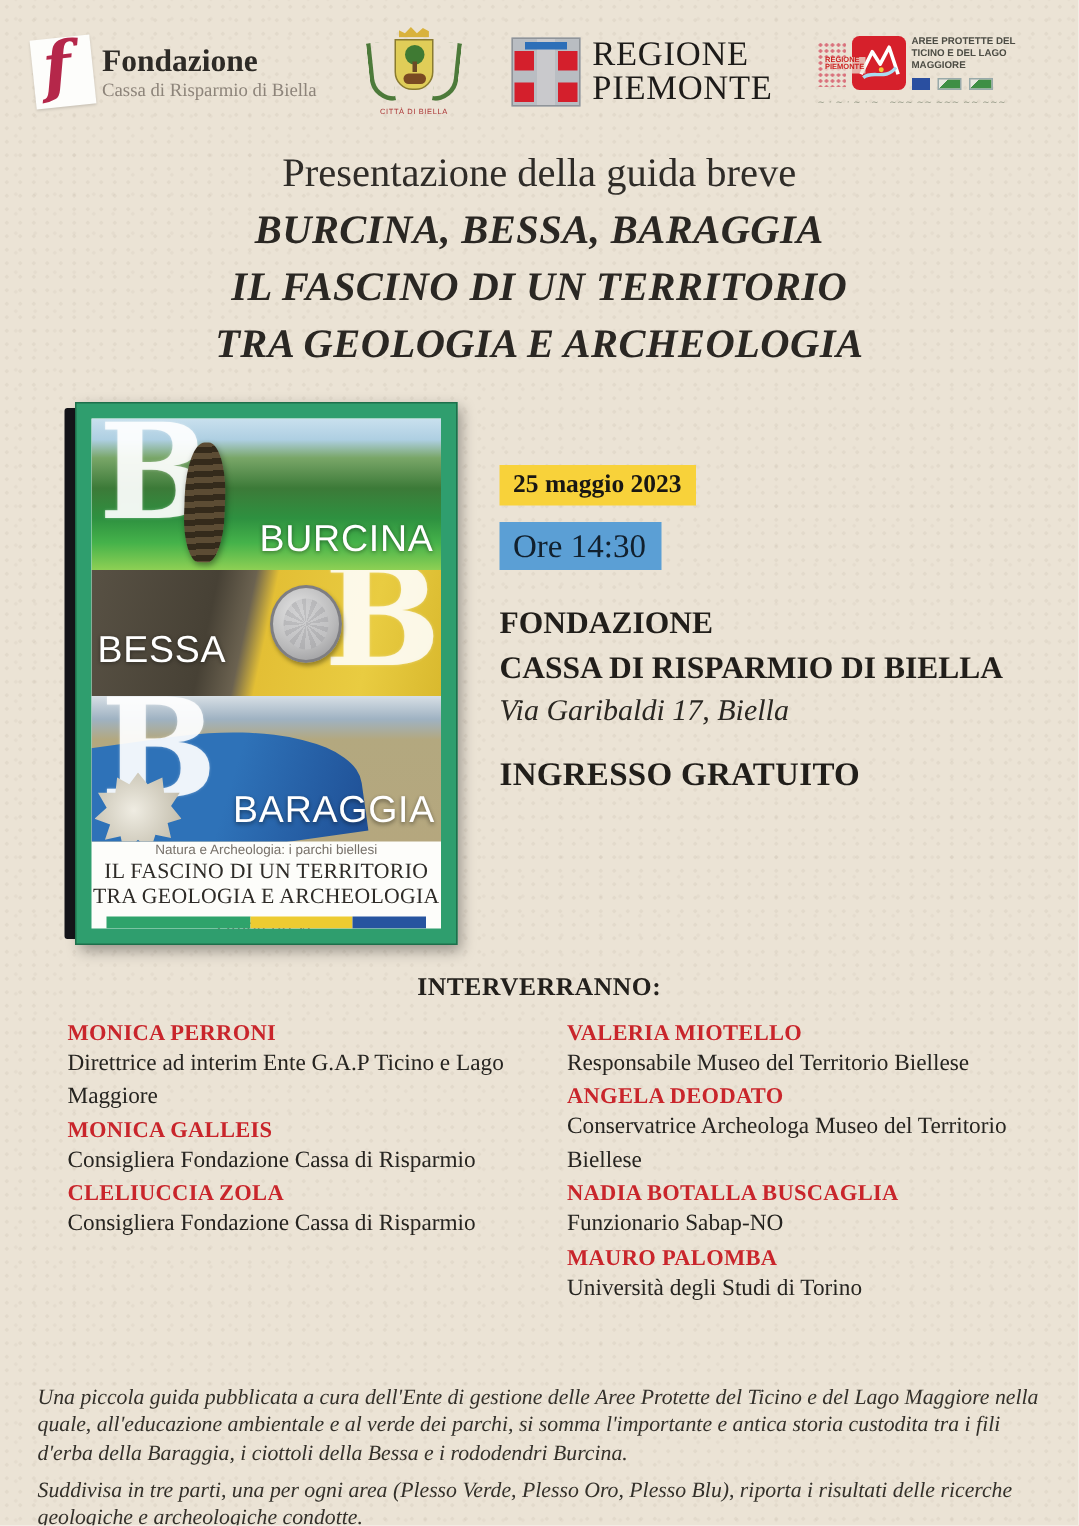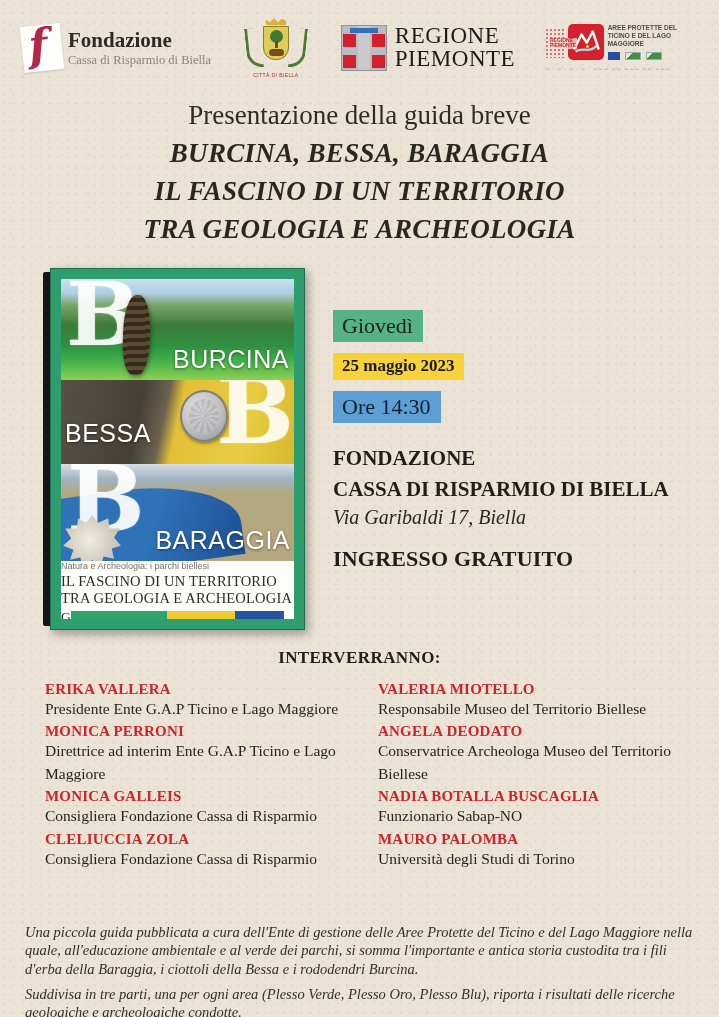--- a/index.html
+++ b/index.html
@@ -109,21 +109,21 @@
   .coin { position:absolute; right:66px; top:10px; width:48px; height:52px; border-radius:50%;
     background:radial-gradient(circle at 40% 35%,#e6e6e6,#b9b9ba 60%,#8f8f92 100%);
     border:2px solid #7e7e82; box-shadow:1px 2px 3px rgba(0,0,0,.35); }
   .coin::after { content:""; position:absolute; inset:7px; border-radius:50%;
     background:repeating-conic-gradient(#c3c3c5 0 14deg, #a8a8ab 14deg 28deg); opacity:.6; }
   .shell { position:absolute; left:2px; bottom:-10px; width:58px; height:56px;
     background:radial-gradient(circle at 45% 45%,#efece2,#c9c4b4 65%,#a5a092 100%);
     clip-path:polygon(50% 0,61% 14%,78% 6%,80% 24%,98% 24%,88% 40%,100% 55%,84% 60%,88% 78%,70% 74%,64% 94%,50% 80%,34% 96%,30% 76%,12% 80%,18% 62%,0 55%,14% 42%,4% 24%,24% 24%,26% 6%,40% 14%);
     box-shadow:1px 1px 3px rgba(0,0,0,.3); }
 
-  .cover-text { position:absolute; left:0; top:282px; width:100%; text-align:left; }
+  .cover-text { position:absolute; left:0; top:282px; width:100%; text-align:center; }
   .cover-series { font-family:"Liberation Sans",sans-serif; font-size:9px; color:#77716a; }
   .cover-sub { font-family:"Liberation Serif",serif; font-size:14.5px; color:#2e2b27; line-height:1.18; margin-top:2px; letter-spacing:.2px; }
   .cover-ed { font-family:"Liberation Serif",serif; font-size:13.5px; color:#33302b; margin-top:2px; }
   .cover-stripe { position:absolute; left:10px; right:10px; top:332px; height:8px; display:flex; }
   .stripe-g { width:45%; background:#2fa36b; }
   .stripe-y { width:32%; background:#edcb31; }
   .stripe-b { width:23%; background:#27549f; }
 
   
   .event { position:absolute; left:333px; top:310px; width:372px; }
@@ -265,41 +265,36 @@
           <div class="stripe-g"></div>
           <div class="stripe-y"></div>
           <div class="stripe-b"></div>
         </div>
 
       </div>
     </div>
   </div>
 
   <div class="event">
-    <div><span class="chip chip-day">Giovedì</span></div>
     <div><span class="chip chip-date">25 maggio 2023</span></div>
     <div><span class="chip chip-time">Ore 14:30</span></div>
     <div class="venue">
       <div>FONDAZIONE</div>
       <div>CASSA DI RISPARMIO DI BIELLA</div>
     </div>
     <div class="address">Via Garibaldi 17, Biella</div>
     <div class="admission">INGRESSO GRATUITO</div>
   </div>
 
   <div class="speakers">
     <div class="speakers-heading">INTERVERRANNO:</div>
     <div class="speaker-grid">
 
       <div class="speaker-col">
         <div class="speaker">
-          <div class="speaker-name" style="color:#c9252b">ERIKA VALLERA</div>
-          <div class="speaker-role">Presidente Ente G.A.P Ticino e Lago Maggiore</div>
-        </div>
-        <div class="speaker">
           <div class="speaker-name" style="color:#c9252b">MONICA PERRONI</div>
           <div class="speaker-role">Direttrice ad interim Ente G.A.P Ticino e Lago Maggiore</div>
         </div>
         <div class="speaker">
           <div class="speaker-name" style="color:#c9252b">MONICA GALLEIS</div>
           <div class="speaker-role">Consigliera Fondazione Cassa di Risparmio</div>
         </div>
         <div class="speaker">
           <div class="speaker-name" style="color:#c9252b">CLELIUCCIA ZOLA</div>
           <div class="speaker-role">Consigliera Fondazione Cassa di Risparmio</div>

